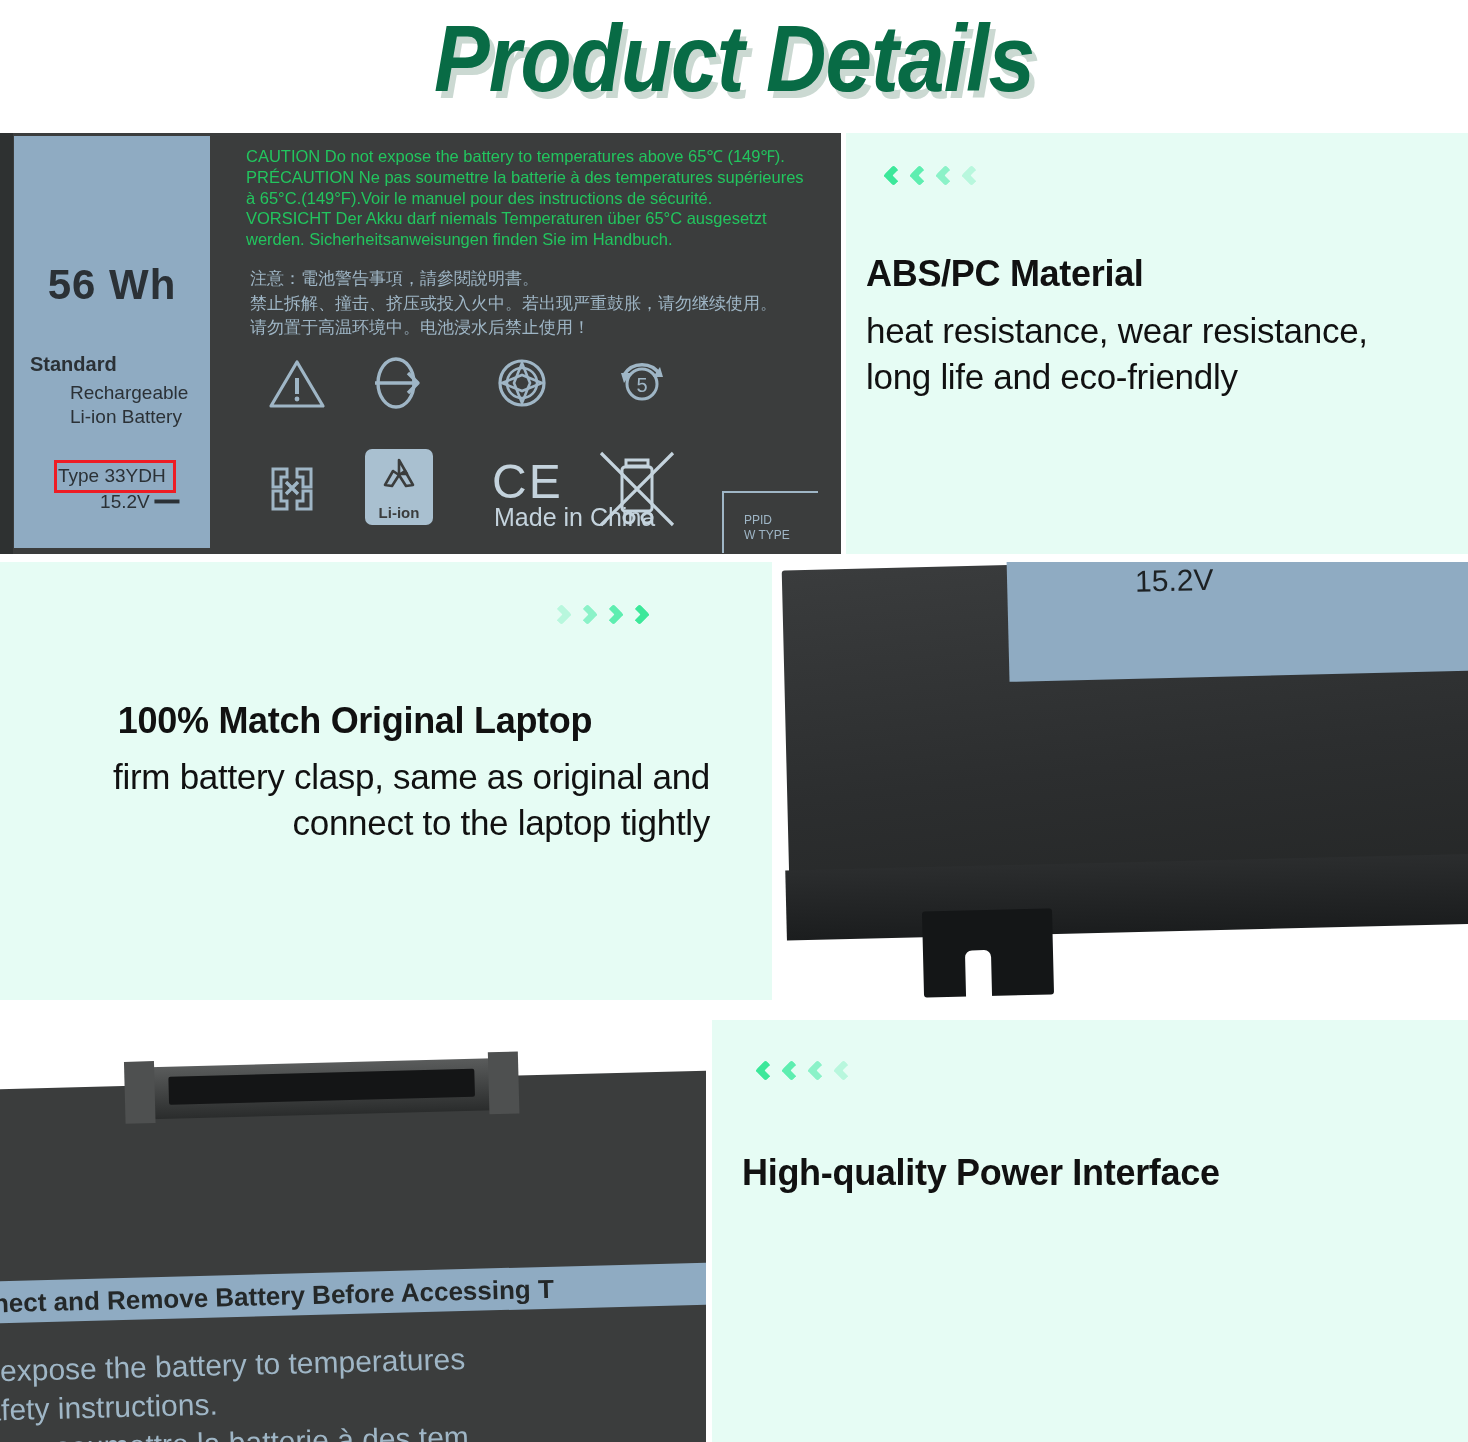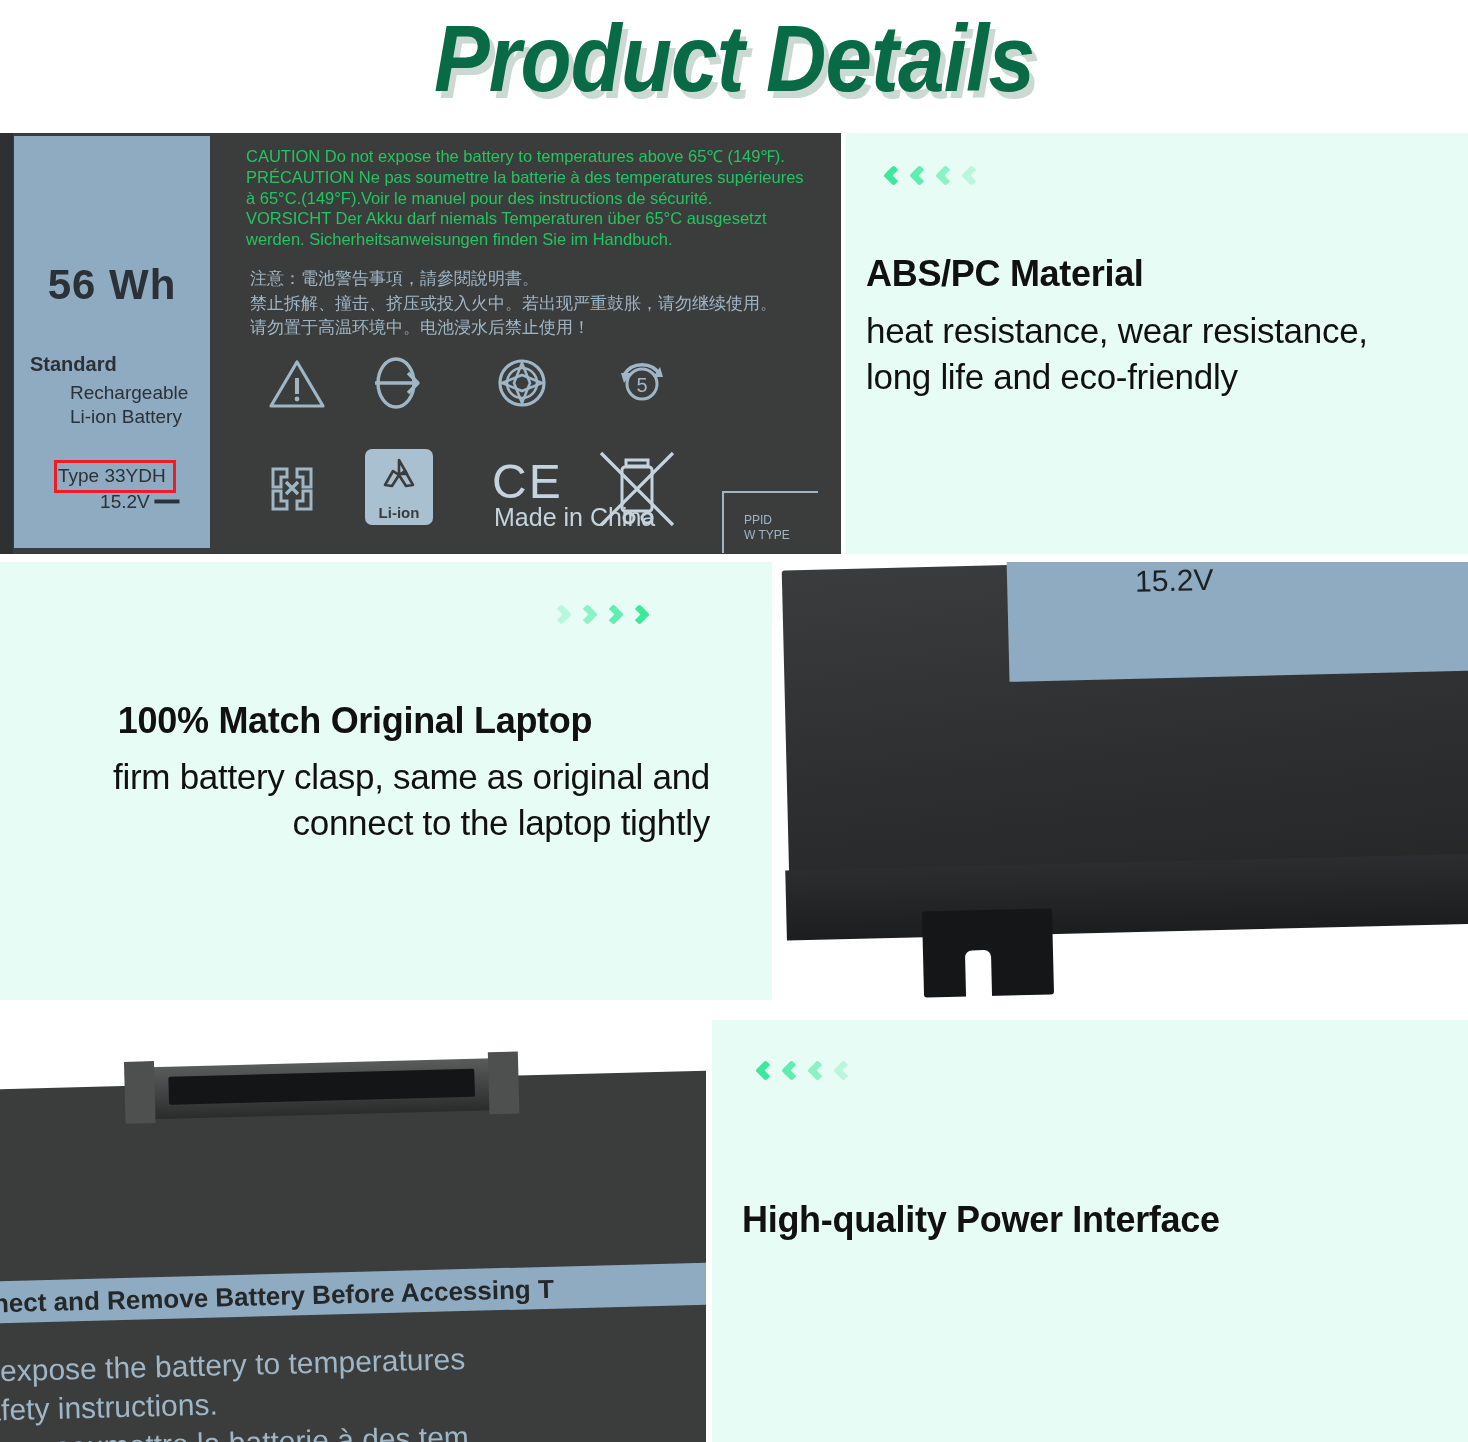--- a/index.html
+++ b/index.html
@@ -396,14 +396,14 @@
     <span class="chev left" style="color:#5eeeb0;">
         <i></i>
       </span>
     <span class="chev left" style="color:#8bf2c8;">
         <i></i>
       </span>
     <span class="chev left" style="color:#b8f7dd;">
         <i></i>
       </span>
   </div>
-  <h2 style="position:absolute; left:30px; top:132px; width:720px;margin-top:47px;">High-quality Power Interface</h2>
+  <h2 style="position:absolute; left:30px; top:132px; width:720px;">High-quality Power Interface</h2>
 </div>
 
 </body></html>

